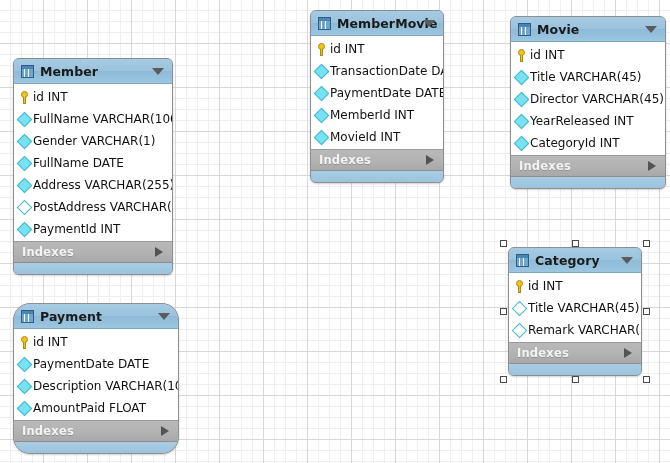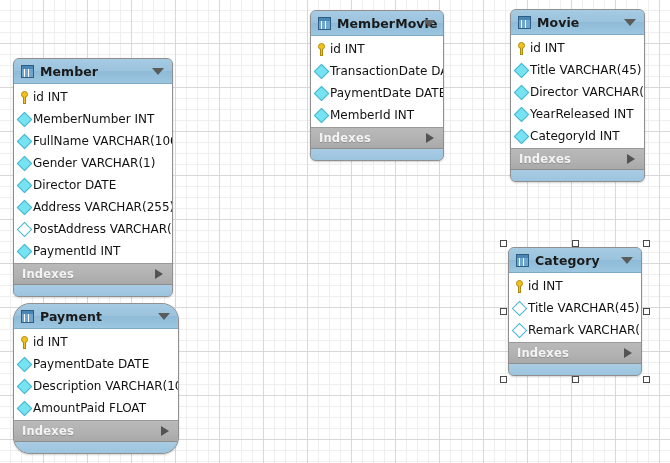--- a/index.html
+++ b/index.html
@@ -223,33 +223,29 @@
         <span class="tbl-title">Member</span>
         <span class="hdr-caret"></span>
       </div>
       <div class="tbl-body">
         <div class="col-row">
           <span class="ico-key"></span>
           <span class="col-name">id INT</span>
         </div>
         <div class="col-row">
           <span class="ico-diamond"></span>
-          <span class="col-name">MemberNumber INT</span>
-        </div>
-        <div class="col-row">
-          <span class="ico-diamond"></span>
           <span class="col-name">FullName VARCHAR(100)</span>
         </div>
         <div class="col-row">
           <span class="ico-diamond"></span>
           <span class="col-name">Gender VARCHAR(1)</span>
         </div>
         <div class="col-row">
           <span class="ico-diamond"></span>
-          <span class="col-name">Director DATE</span>
+          <span class="col-name">FullName DATE</span>
         </div>
         <div class="col-row">
           <span class="ico-diamond"></span>
           <span class="col-name">Address VARCHAR(255)</span>
         </div>
         <div class="col-row">
           <span class="ico-diamond hollow"></span>
           <span class="col-name">PostAddress VARCHAR(255)</span>
         </div>
         <div class="col-row">
@@ -279,28 +275,32 @@
           <span class="col-name">TransactionDate DATE</span>
         </div>
         <div class="col-row">
           <span class="ico-diamond"></span>
           <span class="col-name">PaymentDate DATE</span>
         </div>
         <div class="col-row">
           <span class="ico-diamond"></span>
           <span class="col-name">MemberId INT</span>
         </div>
-      </div>
-      <div class="tbl-indexes">
-        <span class="idx-label">Indexes</span>
-        <span class="idx-caret"></span>
-      </div>
-      <div class="tbl-foot"></div>
-    </div>
-    <div class="tbl" style="left: 510px; top: 9px; width: 135px;">
+        <div class="col-row">
+          <span class="ico-diamond"></span>
+          <span class="col-name">MovieId INT</span>
+        </div>
+      </div>
+      <div class="tbl-indexes">
+        <span class="idx-label">Indexes</span>
+        <span class="idx-caret"></span>
+      </div>
+      <div class="tbl-foot"></div>
+    </div>
+    <div class="tbl" style="left: 510px; top: 16px; width: 156px;">
       <div class="tbl-header">
         <span class="tbl-icon"></span>
         <span class="tbl-title">Movie</span>
         <span class="hdr-caret"></span>
       </div>
       <div class="tbl-body">
         <div class="col-row">
           <span class="ico-key"></span>
           <span class="col-name">id INT</span>
         </div>

